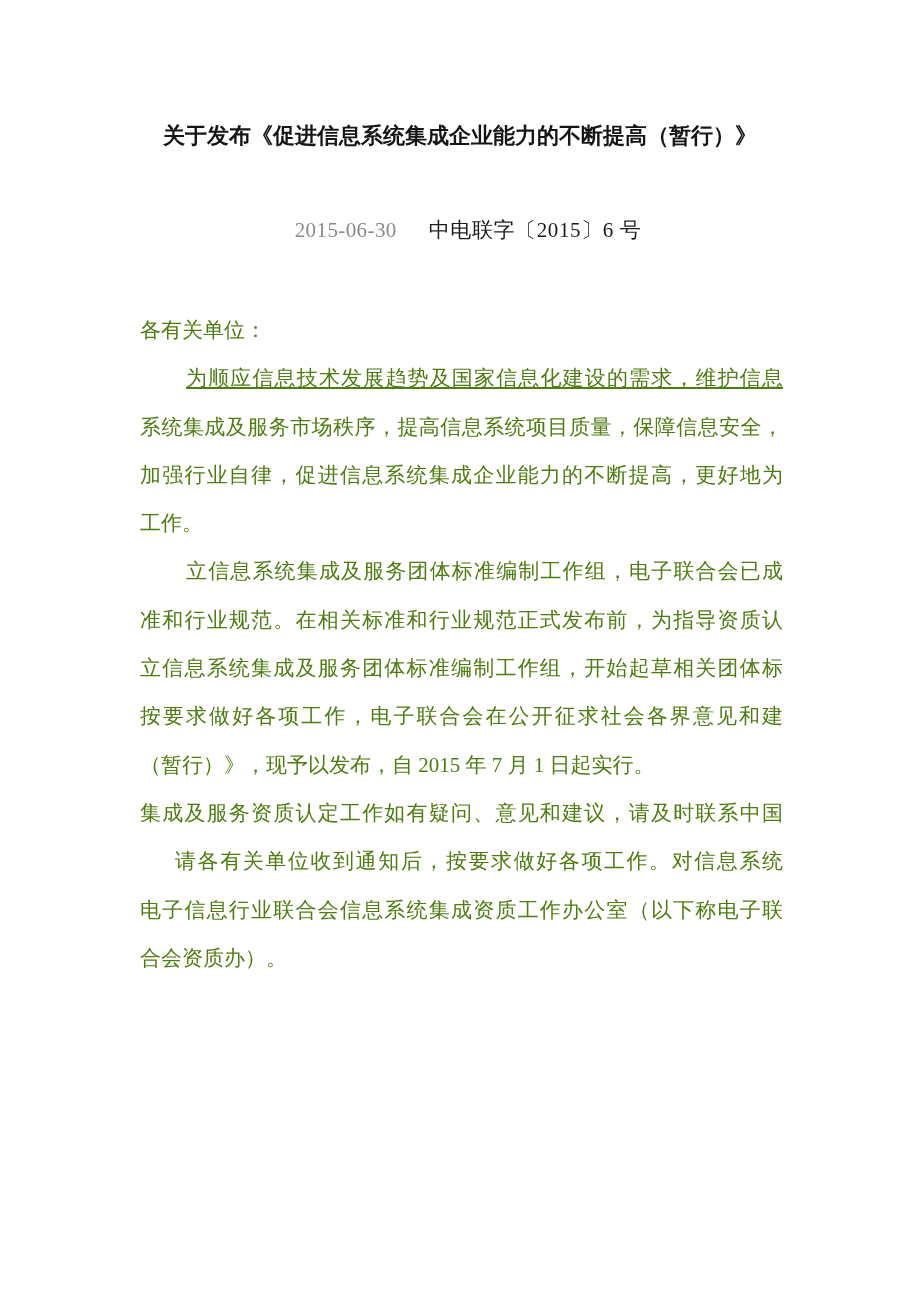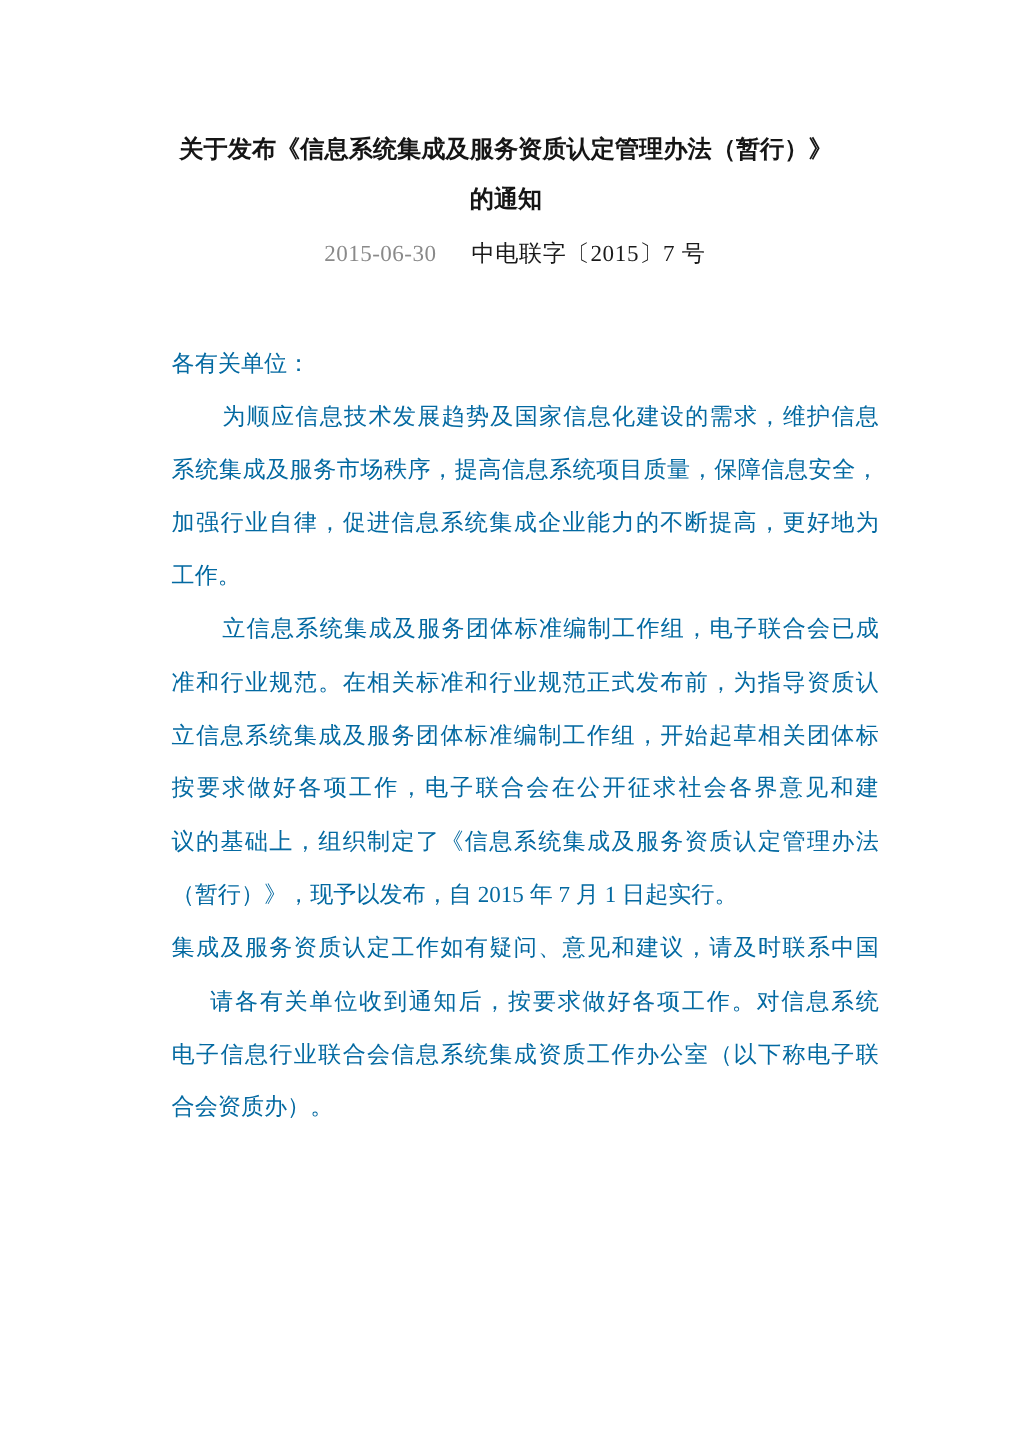--- a/index.html
+++ b/index.html
@@ -74,40 +74,38 @@
   }
   .line.plain {
     text-align: left;
   }
 </style>
 </head>
 <body style="background: rgb(255, 255, 255);">
 
 <div class="page">
 
-  <div id="title-line1" class="title-line">关于发布《信息系统集成及服务资质认定管理办法（暂行）》</div>
+  <div id="title-line1" class="title-line">关于发布《促进信息系统集成企业能力的不断提高（暂行）》</div>
 
-  <div id="title-line2" class="title-line">的通知</div>
 
   <div class="date-line">
     <span class="date-text" style="color: rgb(138, 138, 138);">2015-06-30</span>
-    <span class="doc-number">中电联字〔2015〕7 号</span>
+    <span class="doc-number">中电联字〔2015〕6 号</span>
   </div>
 
-  <div class="doc-body" id="doc-body" style="color: #0369a1; margin-left: 16px;">
+  <div class="doc-body" id="doc-body" style="color: #4d7c0f;">
       <div class="line plain">各有关单位：</div>
-      <div class="line justify" style="padding-left: 46px;">为顺应信息技术发展趋势及国家信息化建设的需求，维护信息</div>
+      <div class="line justify" style="padding-left: 46px; text-decoration: underline;">为顺应信息技术发展趋势及国家信息化建设的需求，维护信息</div>
       <div class="line justify">系统集成及服务市场秩序，提高信息系统项目质量，保障信息安全，</div>
       <div class="line justify">加强行业自律，促进信息系统集成企业能力的不断提高，更好地为</div>
       <div class="line plain">工作。</div>
       <div class="line justify" style="padding-left: 46px;">立信息系统集成及服务团体标准编制工作组，电子联合会已成</div>
       <div class="line justify">准和行业规范。在相关标准和行业规范正式发布前，为指导资质认</div>
       <div class="line justify">立信息系统集成及服务团体标准编制工作组，开始起草相关团体标</div>
       <div class="line justify">按要求做好各项工作，电子联合会在公开征求社会各界意见和建</div>
-      <div class="line justify">议的基础上，组织制定了《信息系统集成及服务资质认定管理办法</div>
       <div class="line plain">（暂行）》，现予以发布，自 2015 年 7 月 1 日起实行。</div>
       <div class="line justify">集成及服务资质认定工作如有疑问、意见和建议，请及时联系中国</div>
       <div class="line justify" style="padding-left: 35px;">请各有关单位收到通知后，按要求做好各项工作。对信息系统</div>
       <div class="line justify">电子信息行业联合会信息系统集成资质工作办公室（以下称电子联</div>
       <div class="line plain">合会资质办）。</div>
     </div>
 
 </div>
 
 </body></html>

